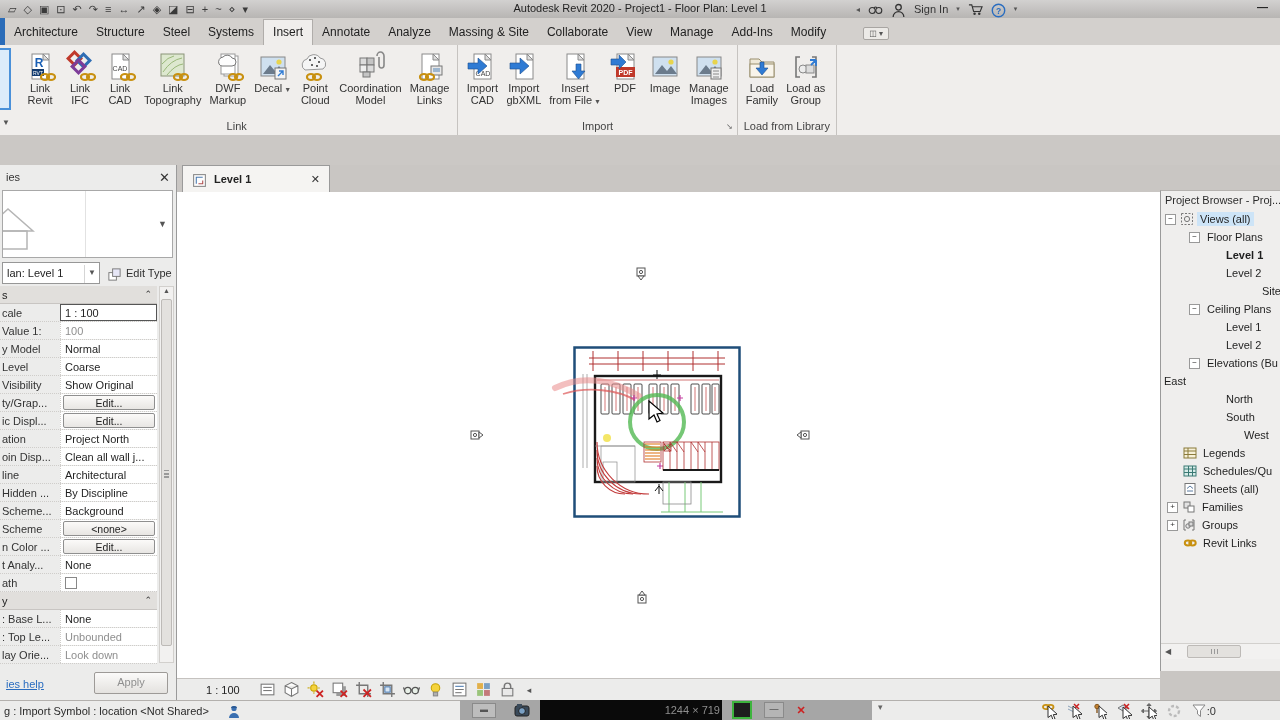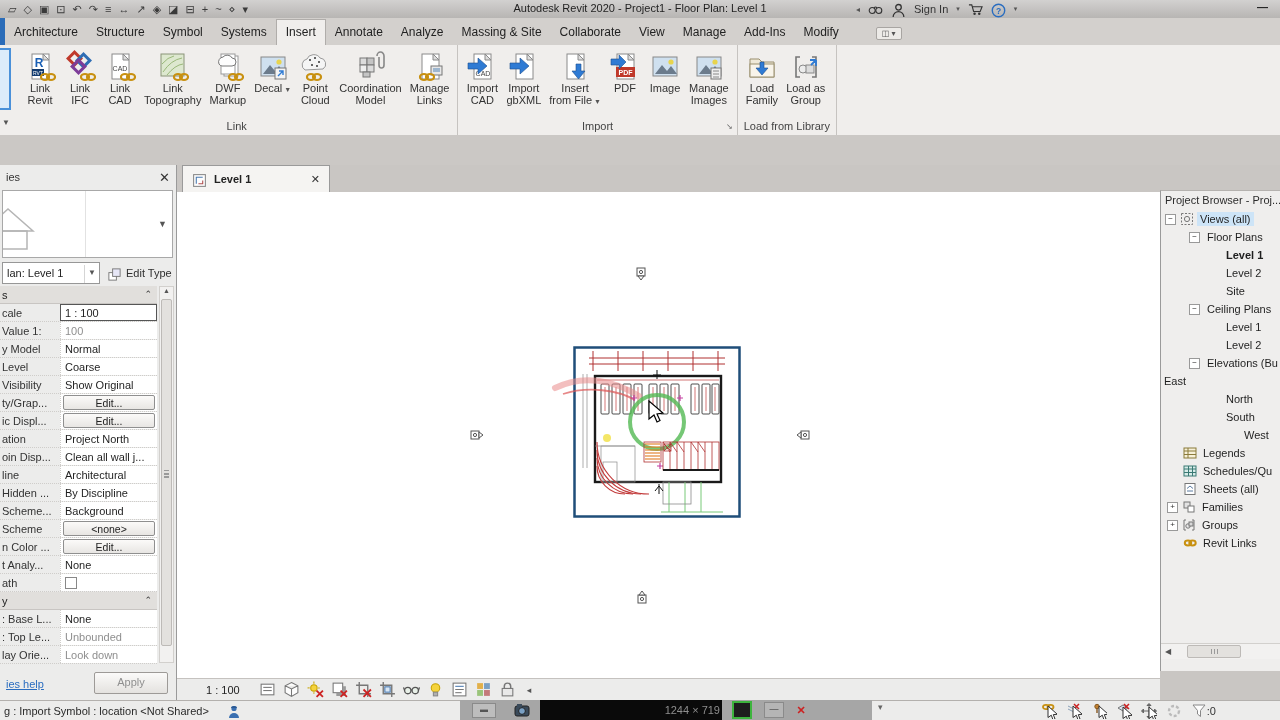--- a/index.html
+++ b/index.html
@@ -194,21 +194,21 @@
       <span style="font-size:7px;color:#555">▾</span>
     </div>
     <div class="tb-min">—</div>
   </div>
 
   <div class="tabrow">
     <div class="file-sliver"></div>
     <div id="tabs" style="display:flex;align-items:flex-end;">
         <div class="tab">Architecture</div>
         <div class="tab">Structure</div>
-        <div class="tab">Symbol</div>
+        <div class="tab">Steel</div>
         <div class="tab">Systems</div>
         <div class="tab active">Insert</div>
         <div class="tab">Annotate</div>
         <div class="tab">Analyze</div>
         <div class="tab">Massing &amp; Site</div>
         <div class="tab">Collaborate</div>
         <div class="tab">View</div>
         <div class="tab">Manage</div>
         <div class="tab">Add-Ins</div>
         <div class="tab">Modify</div>
@@ -804,21 +804,21 @@
         <div class="trow" style="padding-left: 28px;">
           <span class="exp">−</span>
           <span class="tlabel">Floor Plans</span>
         </div>
         <div class="trow bold" style="padding-left: 62px;">
           <span class="tlabel">Level 1</span>
         </div>
         <div class="trow" style="padding-left: 62px;">
           <span class="tlabel">Level 2</span>
         </div>
-        <div class="trow" style="padding-left: 62px;">
+        <div class="trow" style="padding-left: 62px; margin-left: 36px;">
           <span class="tlabel">Site</span>
         </div>
         <div class="trow" style="padding-left: 28px;">
           <span class="exp">−</span>
           <span class="tlabel">Ceiling Plans</span>
         </div>
         <div class="trow" style="padding-left: 62px;">
           <span class="tlabel">Level 1</span>
         </div>
         <div class="trow" style="padding-left: 62px;">

